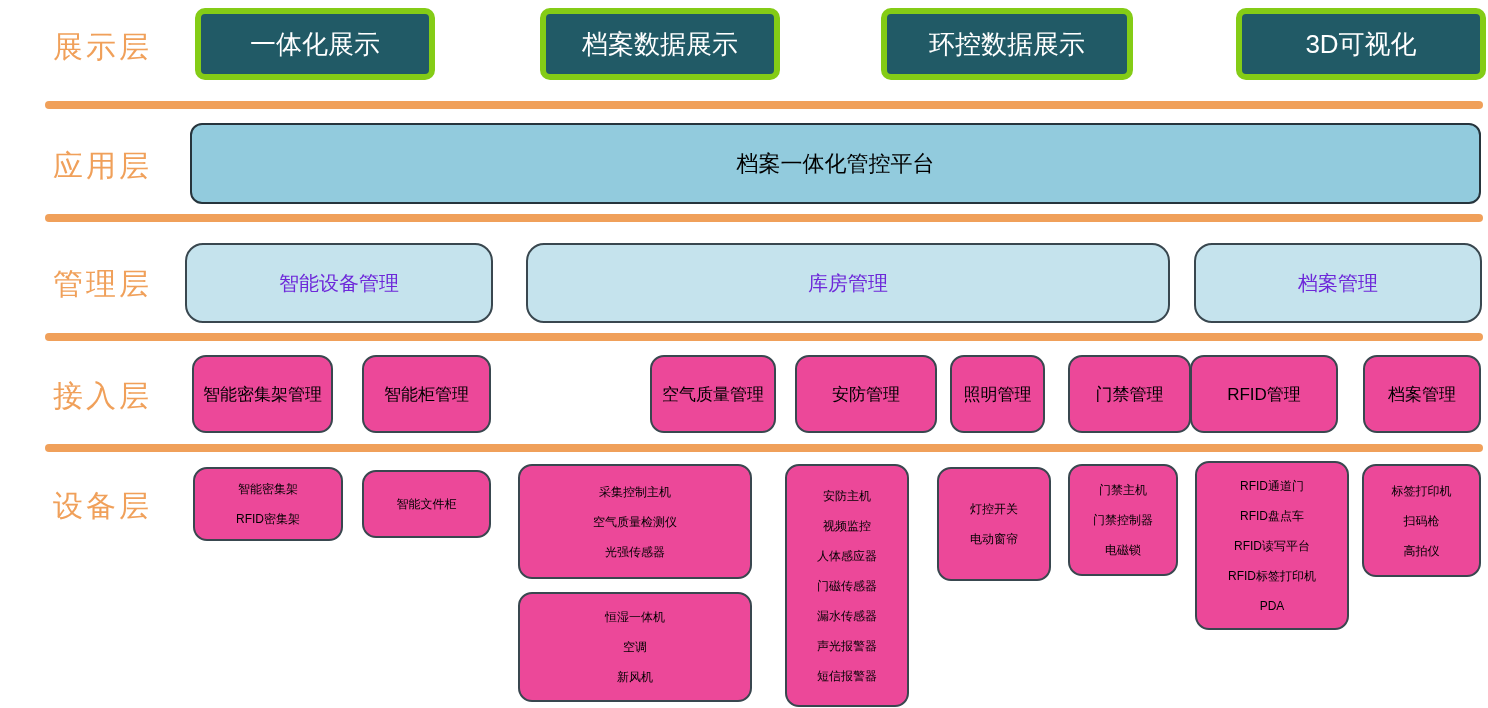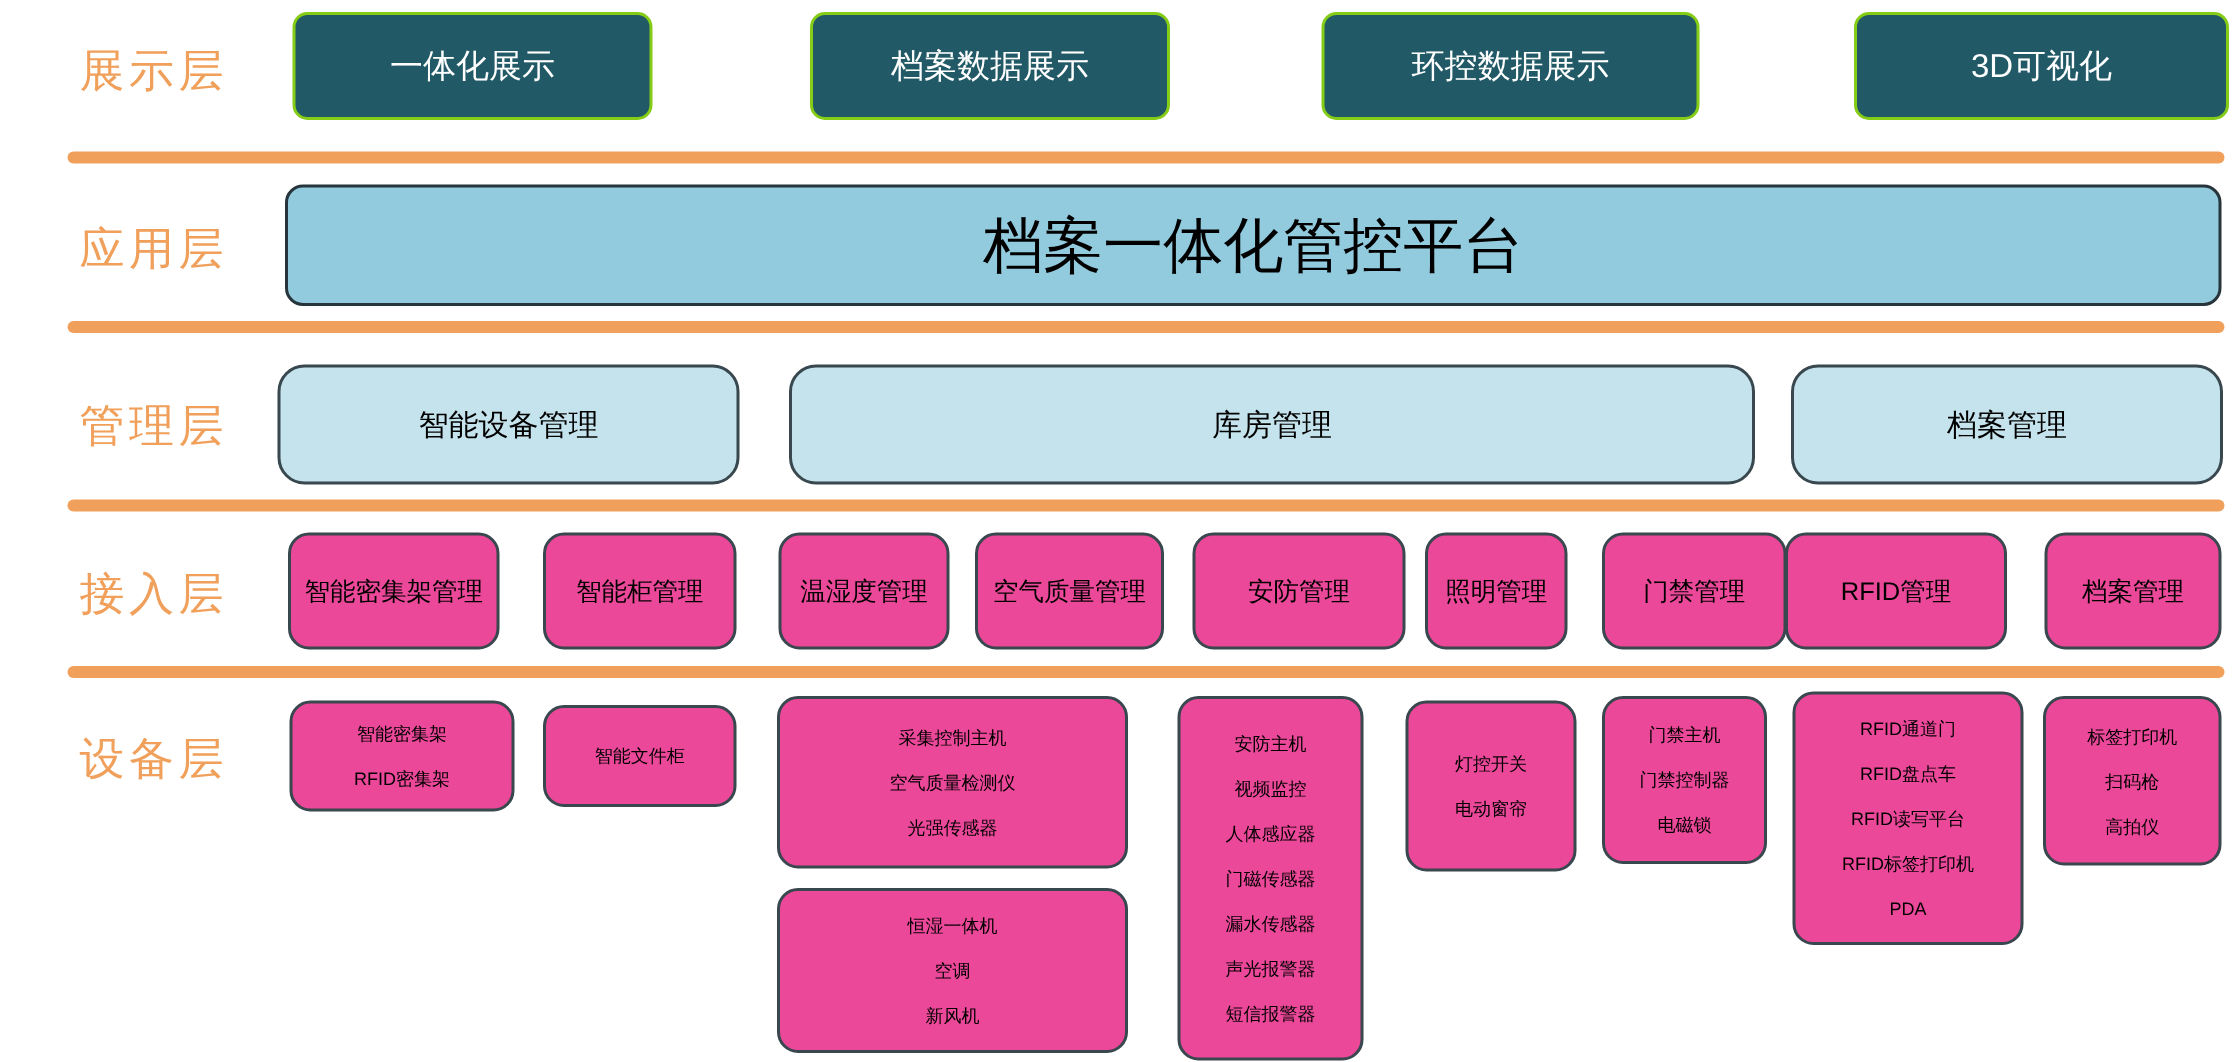--- a/index.html
+++ b/index.html
@@ -32,37 +32,37 @@
     position:absolute;
     box-sizing:border-box;
     display:flex;
     align-items:center;
     justify-content:center;
     text-align:center;
     white-space:nowrap;
   }
   .dark {
     background:#215A66;
-    border:2px solid #84cc16;
+    border:6px solid #84cc16;
     border-radius:10px;
     color:#ffffff;
-    font-size:22px;
+    font-size:26px;
   }
   .app {
     background:#92CBDD;
     border:2px solid #26343C;
     border-radius:12px;
     color:#000000;
-    font-size:40px;
+    font-size:22px;
   }
   .mgmt {
     background:#C5E3ED;
     border:2px solid #39474F;
     border-radius:18px;
-    color:#000000;
+    color:#6d28d9;
     font-size:20px;
   }
   .light {
     background:#ec4899;
     border:2px solid #39474F;
     border-radius:14px;
     color:#000000;
     font-size:17px;
   }
   .device-box {
@@ -92,21 +92,20 @@
   <div class="layer-label" style="top:264px;">管理层</div>
   <div class="box mgmt" style="left:185px; top:243px; width:308px; height:80px;">智能设备管理</div>
   <div class="box mgmt" style="left:526px; top:243px; width:644px; height:80px;">库房管理</div>
   <div class="box mgmt" style="left:1194px; top:243px; width:288px; height:80px;">档案管理</div>
 
   <div class="divider" style="top:333px;"></div>
 
   <div class="layer-label" style="top:376px;">接入层</div>
   <div class="box light" style="left:192px; top:355px; width:141px; height:78px;">智能密集架管理</div>
   <div class="box light" style="left:362px; top:355px; width:129px; height:78px;">智能柜管理</div>
-  <div class="box light" style="left:519px; top:355px; width:114px; height:78px;">温湿度管理</div>
   <div class="box light" style="left:650px; top:355px; width:126px; height:78px;">空气质量管理</div>
   <div class="box light" style="left:795px; top:355px; width:142px; height:78px;text-align:right;">安防管理</div>
   <div class="box light" style="left:950px; top:355px; width:95px; height:78px;">照明管理</div>
   <div class="box light" style="left:1068px; top:355px; width:123px; height:78px;">门禁管理</div>
   <div class="box light" style="left:1190px; top:355px; width:148px; height:78px;">RFID管理</div>
   <div class="box light" style="left:1363px; top:355px; width:118px; height:78px;">档案管理</div>
 
   <div class="divider" style="top:444px;"></div>
 
   <div class="layer-label" style="top:486px;">设备层</div>

